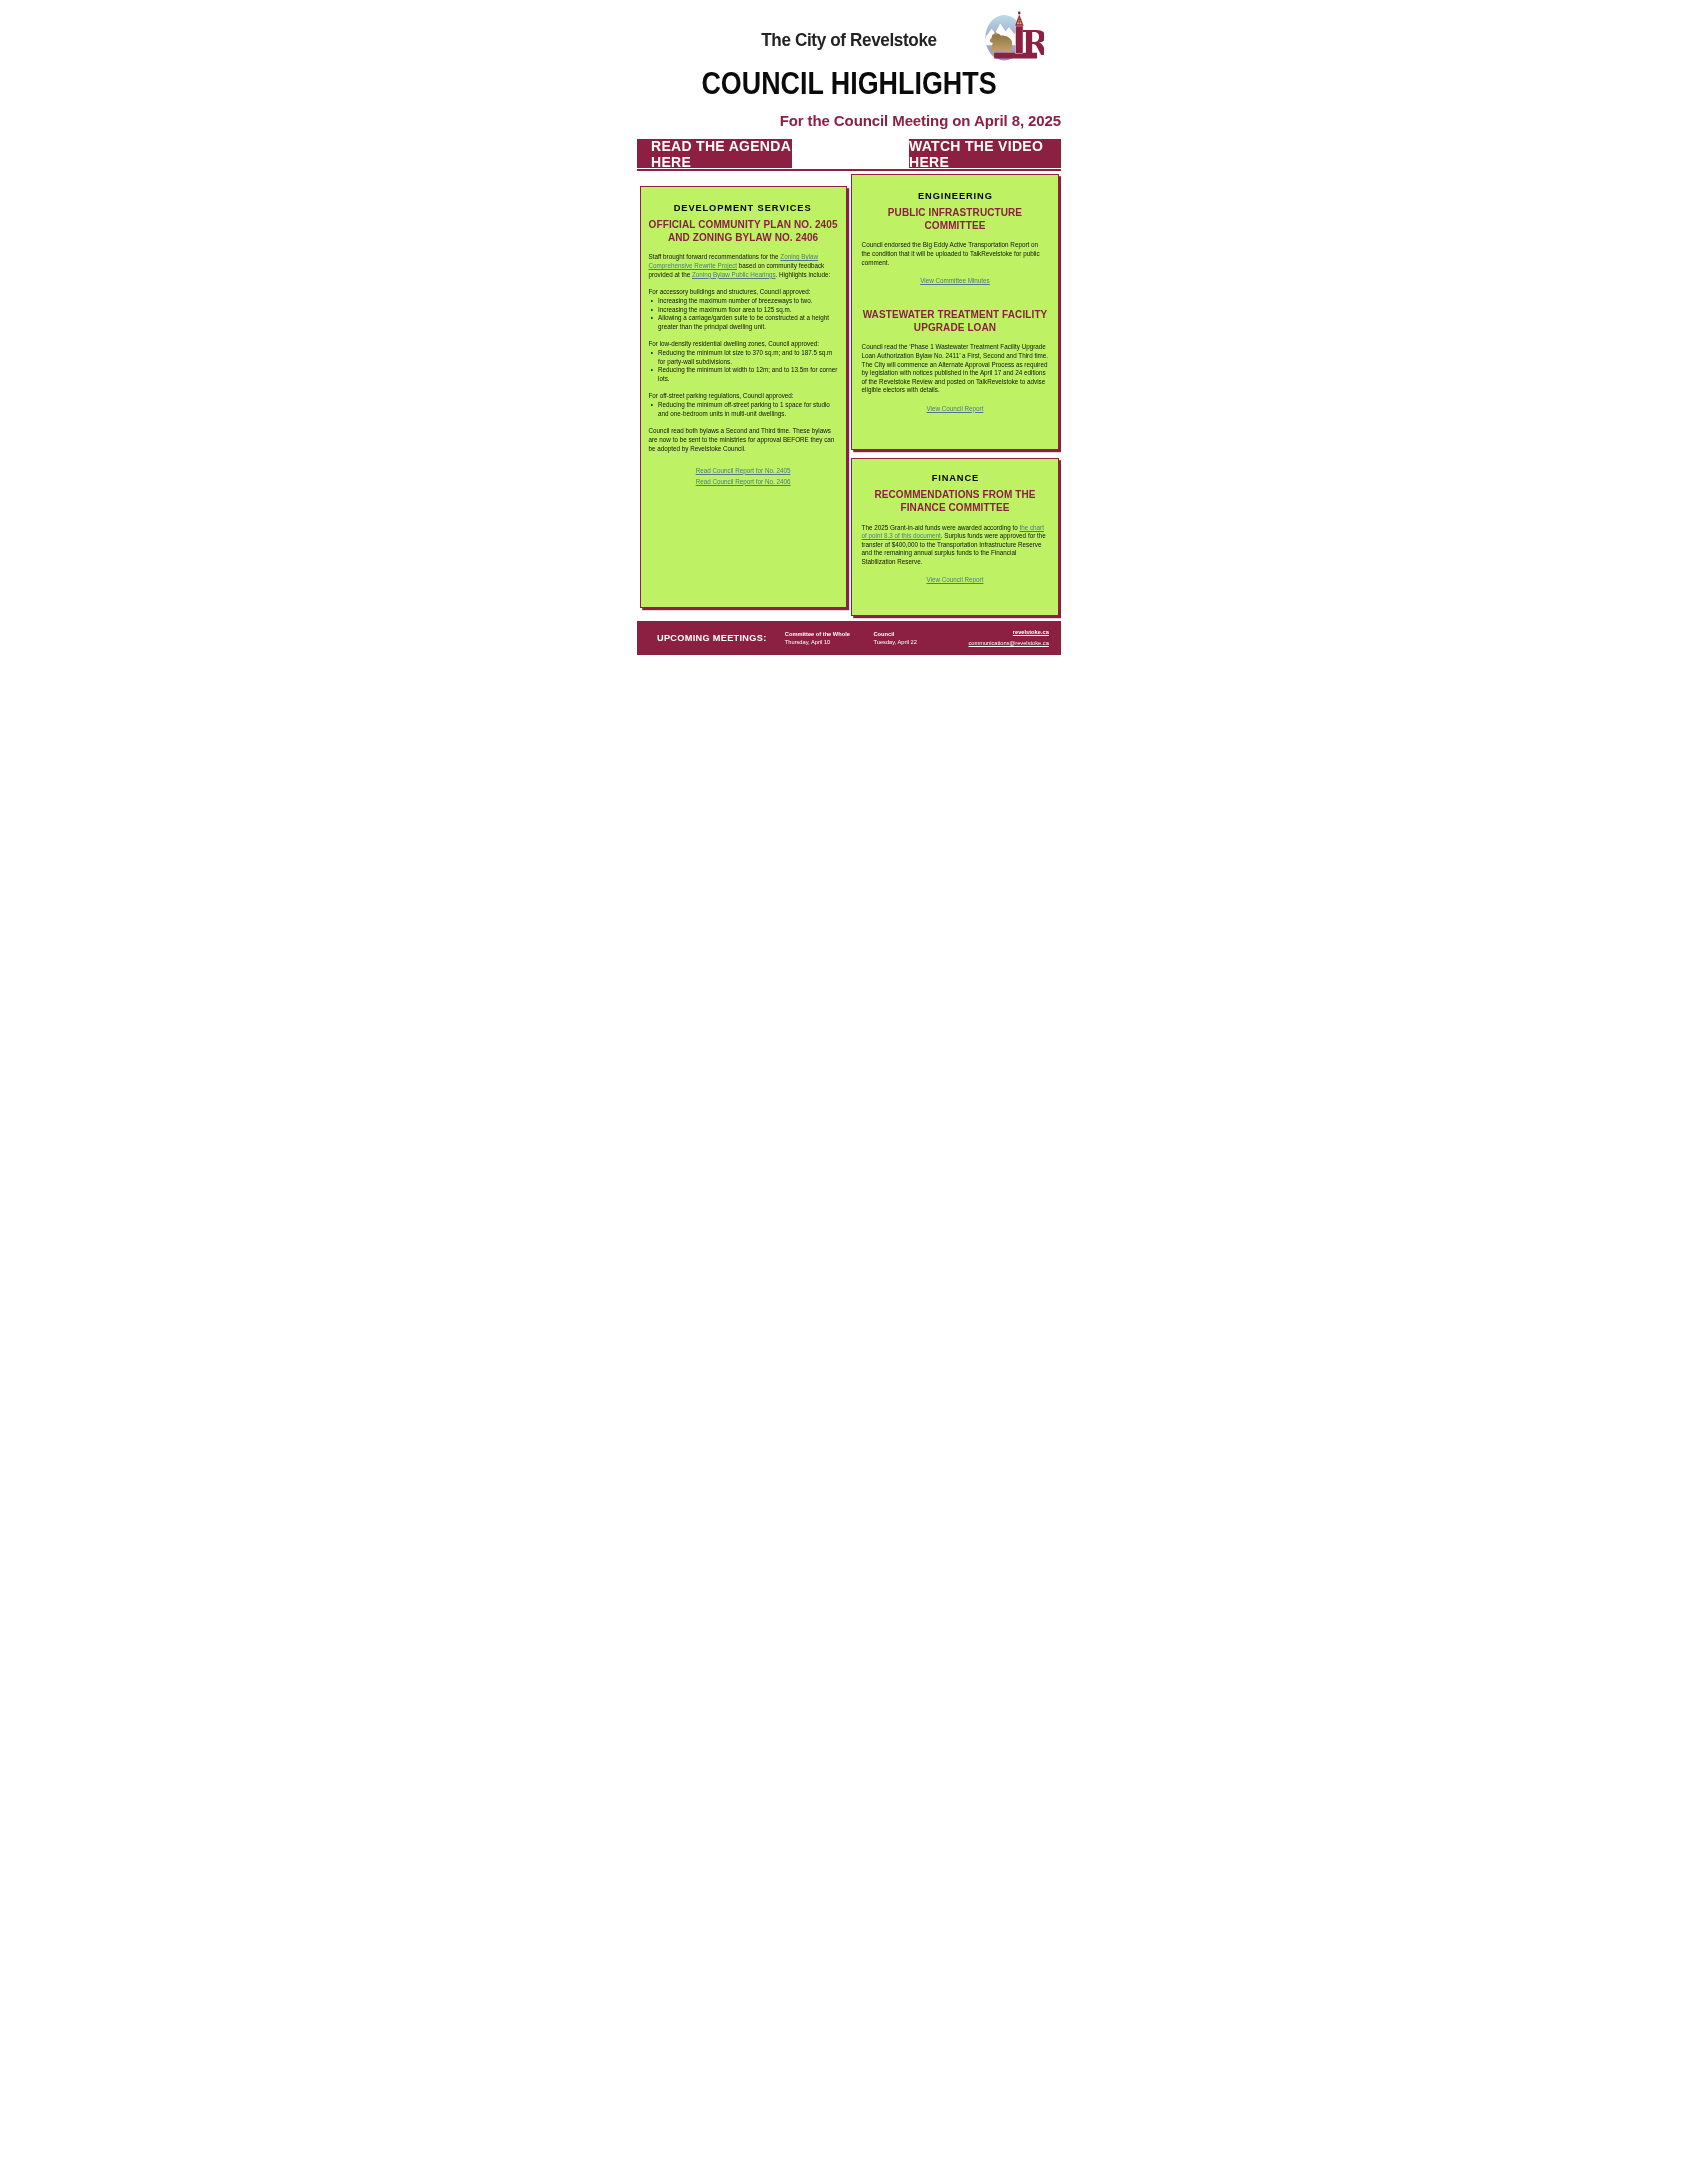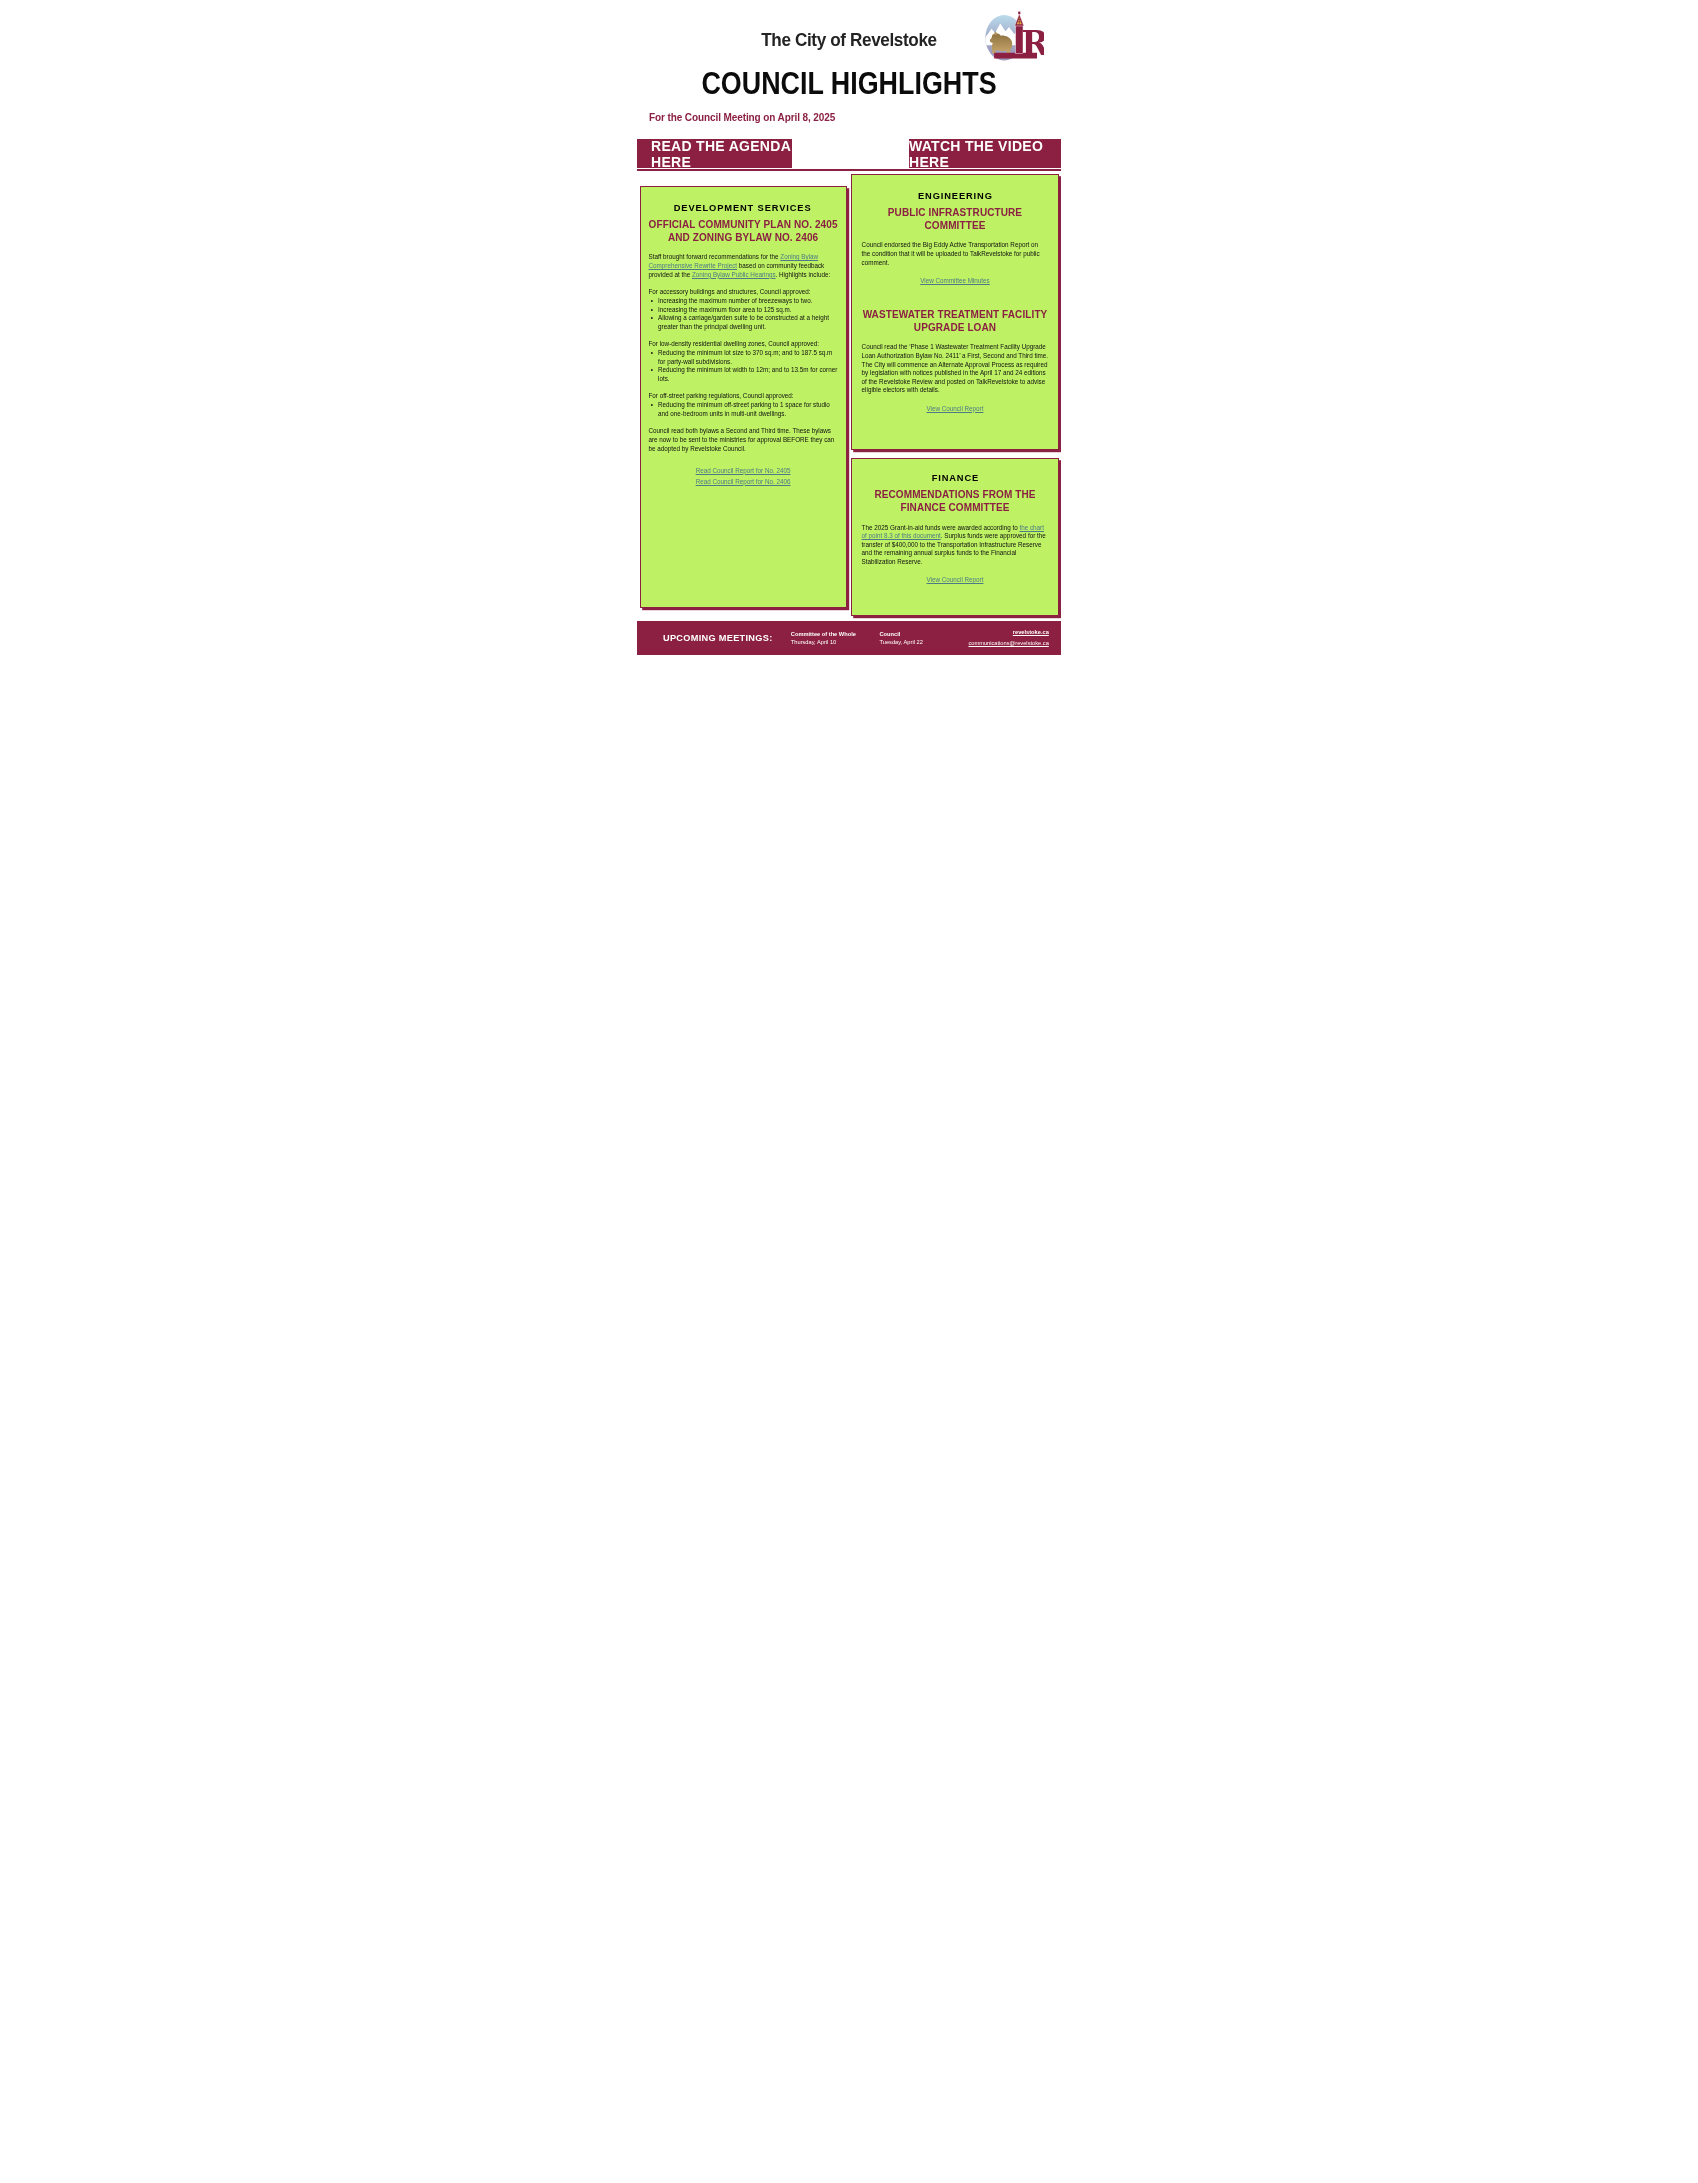--- a/index.html
+++ b/index.html
@@ -12,22 +12,22 @@
   body{font-family:"Liberation Sans", sans-serif;}
   .page{position:relative;width:424px;height:655px;background:#fff;overflow:hidden;margin:0 auto;}
 
   
   .brand{position:absolute;top:29px;left:0;right:0;text-align:center;
          font-size:19px;font-weight:bold;color:#232323;letter-spacing:-0.4px;
          transform:scaleX(0.9);}
   .main-title{position:absolute;top:65px;left:0;right:0;text-align:center;
          font-size:32px;font-weight:bold;color:#0b0b0b;letter-spacing:0px;
          transform:scaleX(0.84);white-space:nowrap;}
-  .subtitle{position:absolute;top:112px;left:12px;right:0;text-align:left;
-         font-size:10px;font-weight:bold;color:var(--maroon);letter-spacing:-0.1px;}
+  .subtitle{position:absolute;top:112px;left:12px;right:0;text-align:right;
+         font-size:15px;font-weight:bold;color:var(--maroon);letter-spacing:-0.1px;}
   .logo{position:absolute;top:10.5px;right:17.5px;width:63px;height:51px;}
 
   
   .banner{position:absolute;top:139px;height:29px;background:var(--maroon);
           color:#fff;font-weight:bold;font-size:14px;letter-spacing:0.3px;
           display:flex;align-items:center;cursor:pointer;}
   .banner-left{left:0;width:155px;padding-left:14px;}
   .banner-right{left:272px;right:0;justify-content:center;padding-right:9.6px;}
   .banner-strip{position:absolute;top:169px;left:0;right:0;height:2.2px;background:var(--maroon);}
 
@@ -49,21 +49,21 @@
   .btext{flex:1;}
   a.link{color:var(--link);text-decoration:underline;text-decoration-thickness:0.9px;
          text-underline-offset:1.3px;cursor:pointer;}
   .center-links{text-align:center;font-size:6.3px;line-height:1.75;margin-top:11.4px;}
   .center-link{display:block;text-align:center;font-size:6.3px;margin-top:9.6px;}
   .eng-gap{margin-top:24px;}
 
   
   .footer{position:absolute;left:0;top:621px;width:100%;height:34px;background:var(--maroon);
           color:#fff;display:flex;align-items:center;}
-  .footer-heading{margin-left:26px;font-size:9.2px;font-weight:bold;letter-spacing:0.3px;flex:none;}
+  .footer-heading{margin-left:20px;font-size:9.2px;font-weight:bold;letter-spacing:0.3px;flex:none;}
   .meetings{display:flex;margin-left:18.3px;gap:23.6px;}
   .meeting-name{font-size:5.7px;font-weight:bold;}
   .meeting-date{font-size:5.7px;margin-top:2.6px;}
   .footer-links{margin-left:auto;margin-right:12.2px;text-align:right;font-size:5.7px;line-height:1.9;}
   .footer-links a{color:#fff;text-decoration:underline;text-decoration-thickness:0.7px;
                   text-underline-offset:1.3px;cursor:pointer;display:inline-block;}
   .footer-link-strong{font-weight:bold;}
 </style>
 </head>
 <body>

